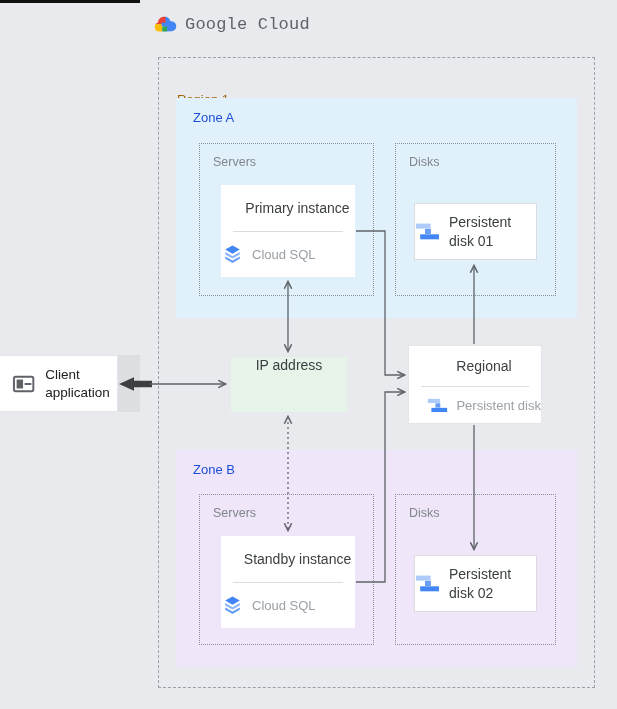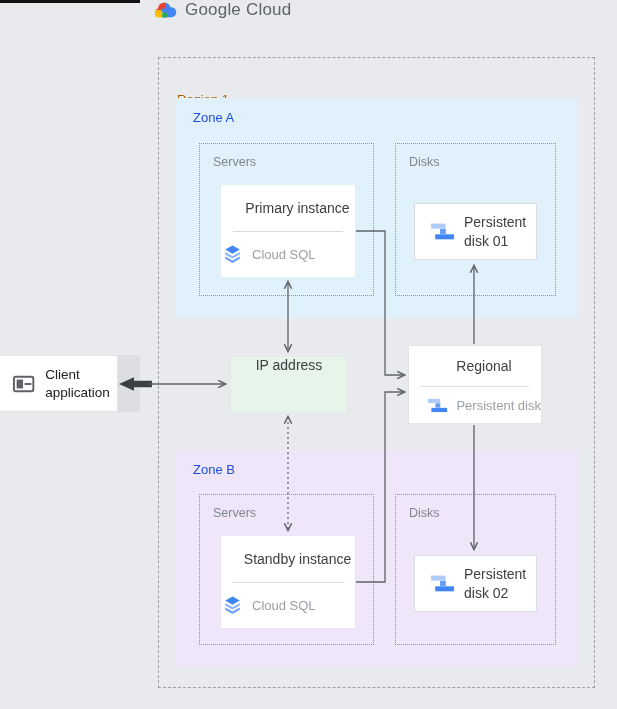--- a/index.html
+++ b/index.html
@@ -12,21 +12,21 @@
     position:relative;
     width:617px;height:709px;
     background:#E8EAED;
     overflow:hidden;
   }
   .abs{position:absolute;}
   .top-bar{
     left:0;top:0;width:140px;height:3px;
     background:#111111;
   }
-  .logo{left:153px;top:0;display:flex;align-items:center;gap:7px;}
+  .logo{left:153px;top:14px;display:flex;align-items:center;gap:7px;font-family:Liberation Mono, monospace;}
   .logo-text{
     font-size:17px;color:#5F6368;letter-spacing:.2px;
   }
   .region{
     left:158px;top:57px;width:437px;height:631px;
     border:1px dashed #9AA0A6;
     box-sizing:border-box;
   }
   .region-label{
     position:absolute;left:18px;top:12px;
@@ -62,21 +62,21 @@
     height:46px;display:flex;align-items:center;justify-content:center;
     font-size:14px;color:#3C4043;padding-left:19px;
   }
   .card-divider{height:1px;background:#DADCE0;margin:0 12px;}
   .instance-sub{
     flex:1;display:flex;align-items:center;justify-content:flex-start;gap:8px;
   }
   .sub-label{font-size:13px;color:#9AA0A6;}
   .disk-card{
     width:123px;height:57px;border:1px solid #DADCE0;
-    display:flex;align-items:center;justify-content:flex-end;gap:9px;
+    display:flex;align-items:center;justify-content:flex-start;gap:9px;
   }
   .card-disk01{left:414px;top:203px;}
   .card-disk02{left:414px;top:555px;}
   .disk-label{
     width:72px;font-size:14px;color:#3C4043;line-height:1.3;
   }
   .ip-box{
     left:231px;top:357px;width:116px;height:55px;background:#E6F4EA;
     display:flex;align-items:flex-start;justify-content:center;
     font-size:14px;color:#3C4043;

